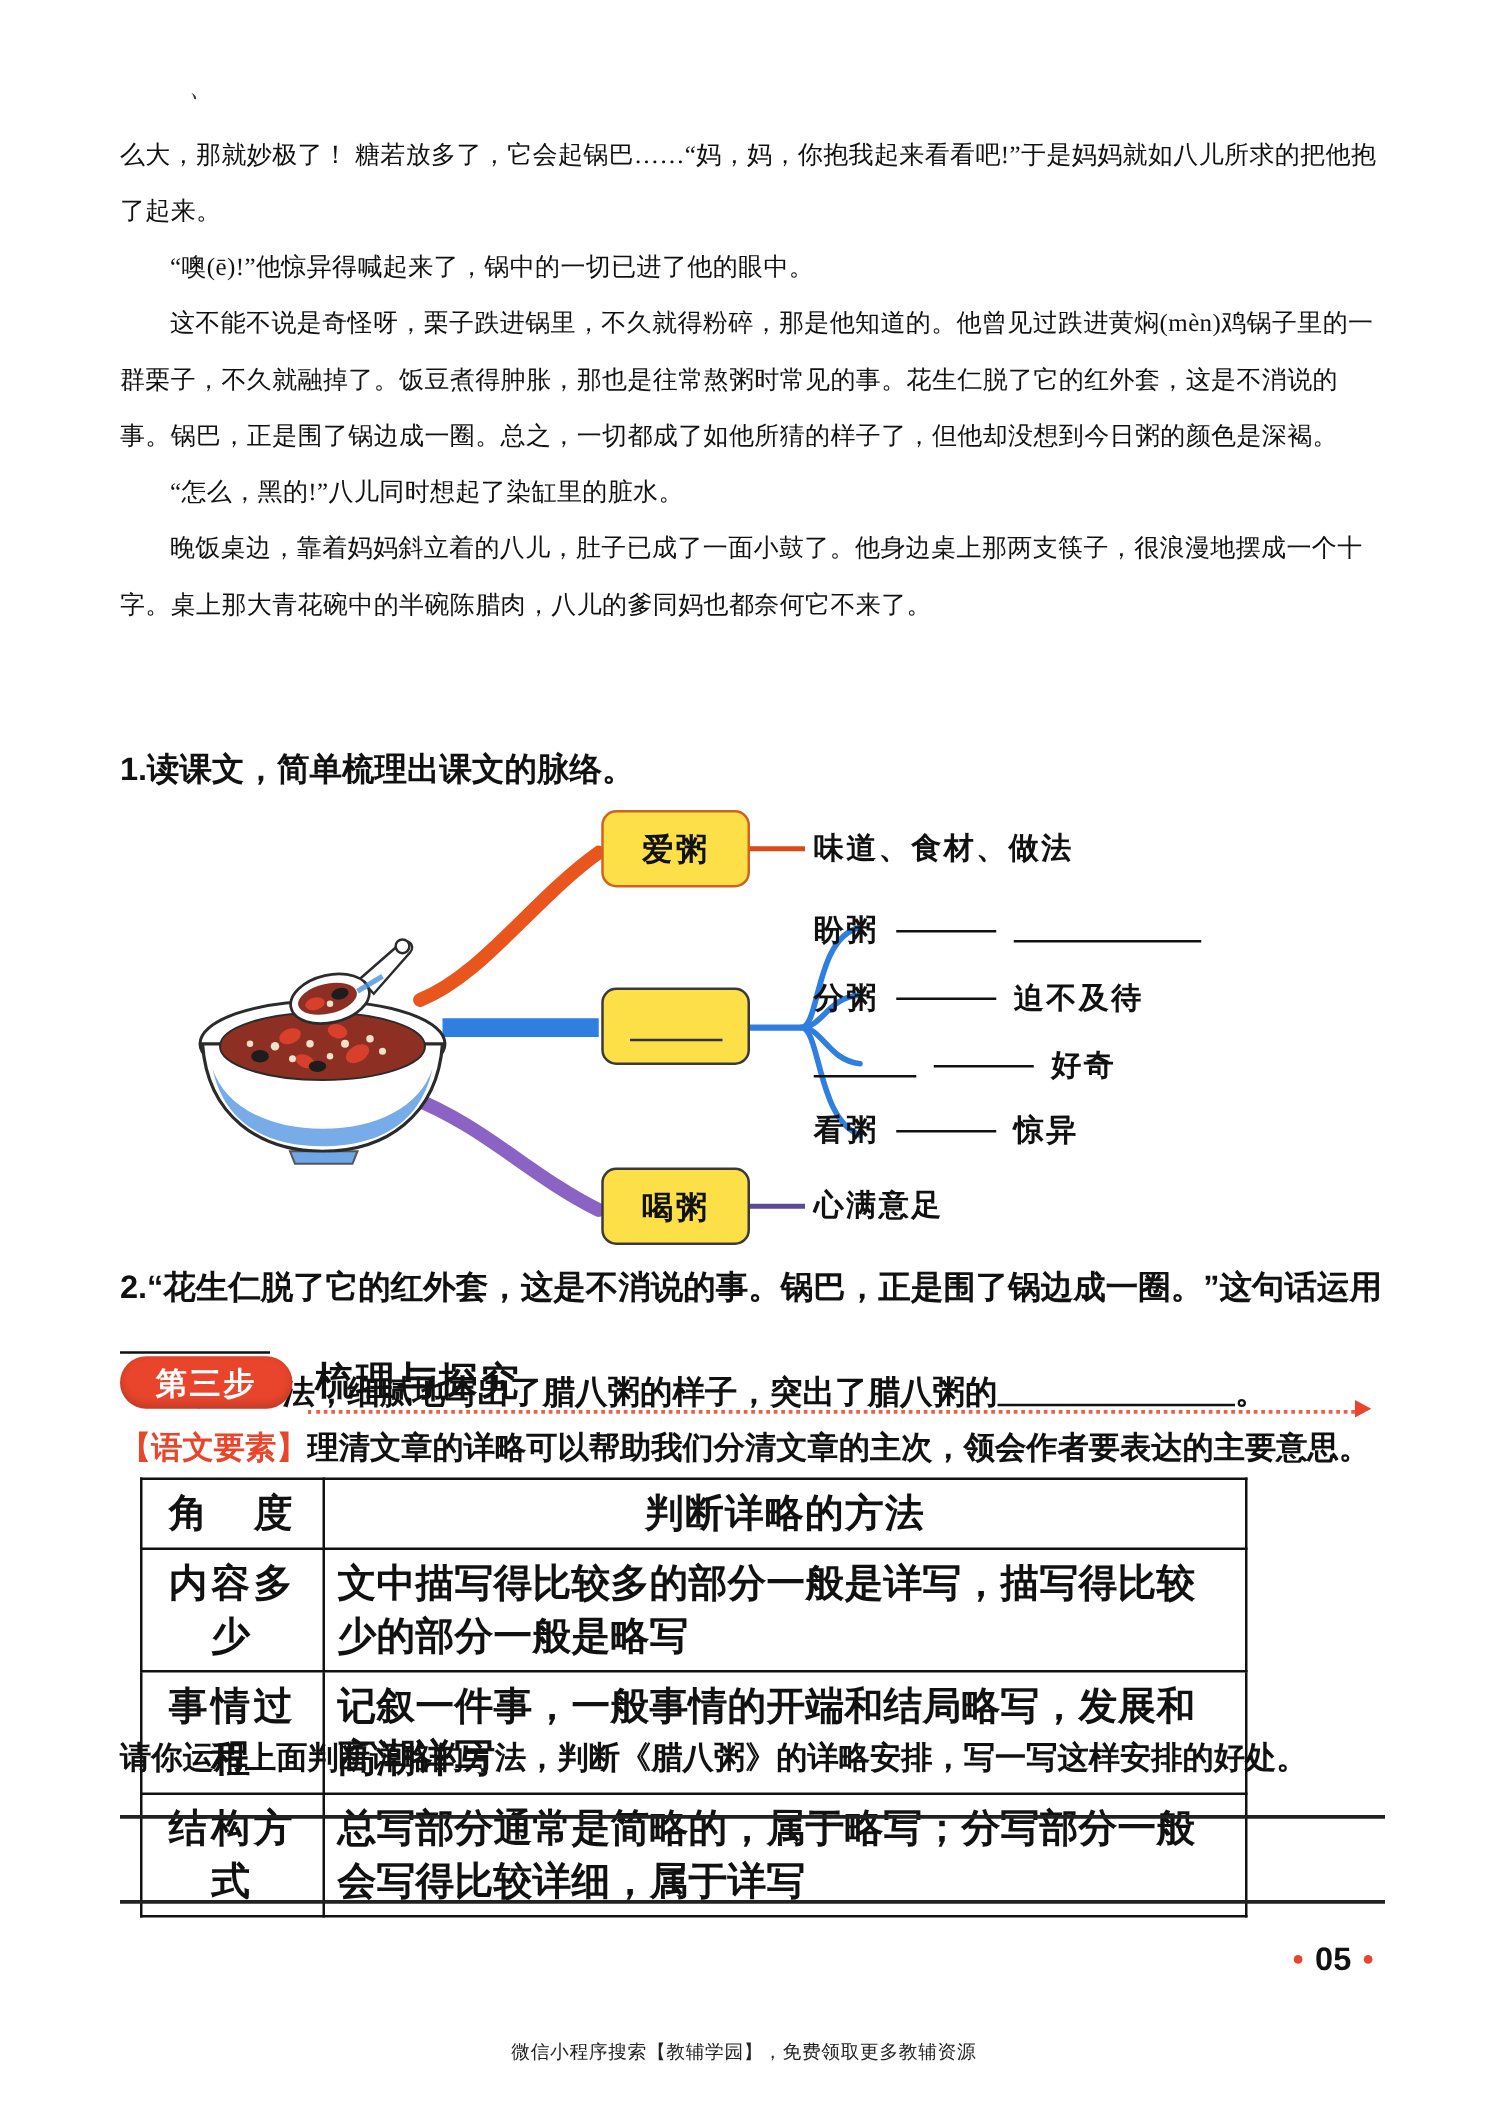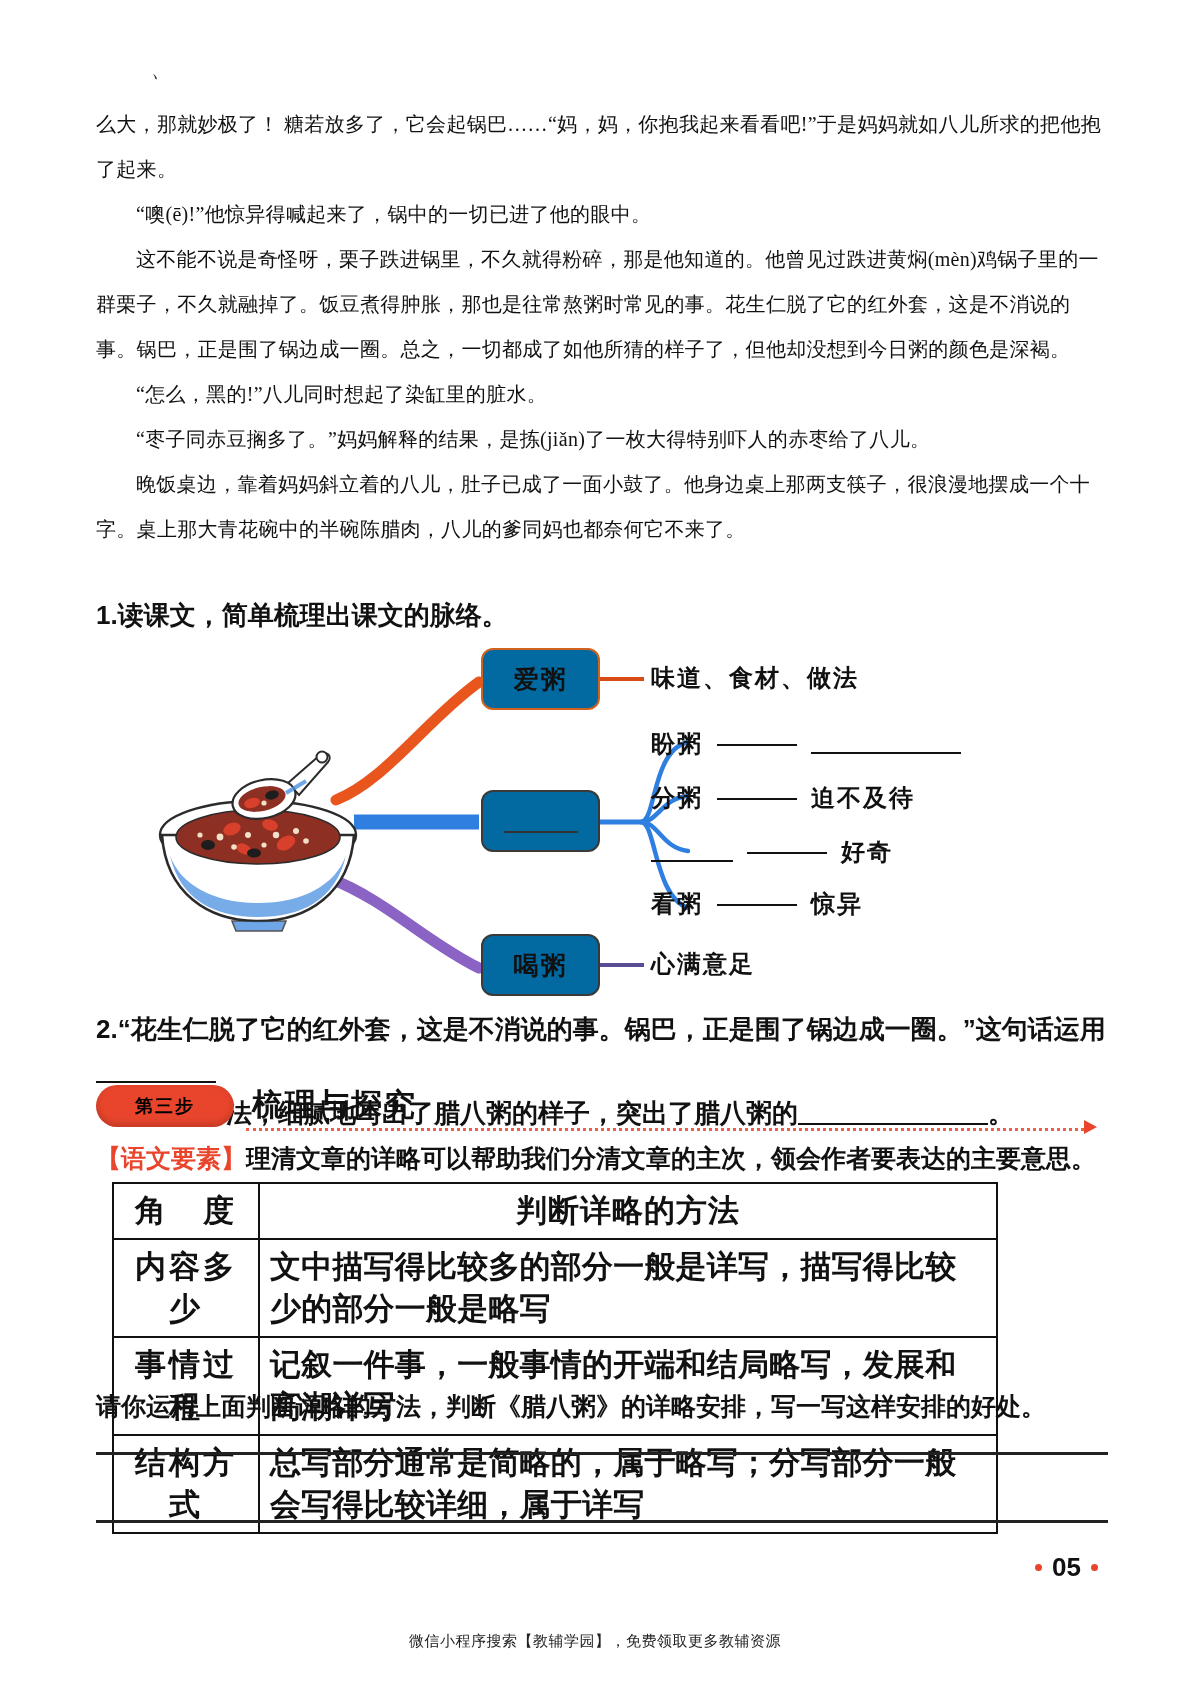--- a/index.html
+++ b/index.html
@@ -58,21 +58,21 @@
   .mindmap{
     position:absolute;
     left:96px; top:630px;
     width:1010px; height:375px;
   }
   .mm-svg{position:absolute;left:0;top:0;}
   .node{
     position:absolute;
     box-sizing:border-box;
     border-radius:12px;
-    background:#0369a1;
+    background:#fde047;
     display:flex;align-items:center;justify-content:center;
     font-family:"Liberation Serif", serif;
     font-weight:700;
     font-size:25px;
     letter-spacing:2px;
     color:#111;
   }
   #node-love{ left:385px; top:18px; width:119px; height:62px;
                border:2px solid #d2621f; }
   #node-mid { left:385px; top:160px; width:119px; height:62px;
@@ -122,23 +122,23 @@
   
   .step-band{
     position:absolute;
     left:96px; top:1082px; width:1012px; height:52px;
   }
   .step-pill{
     position:absolute;left:0;top:3px;
     width:138px;height:42px;border-radius:21px;
     background:#e8452c;
     display:flex;align-items:center;justify-content:center;
-    color:#000000;
+    color:#ffffff;
     font-family:Liberation Serif, serif;
-    font-weight:700;font-size:18px;letter-spacing:2px;
+    font-weight:700;font-size:25px;letter-spacing:2px;
     box-shadow:inset 0 -3px 7px rgba(0,0,0,.18);
   }
   .step-title{
     position:absolute;left:156px;top:2px;
     font-family:"Liberation Sans", sans-serif;
     font-weight:700;font-size:31px;letter-spacing:2px;color:#111;
   }
   .dotline{
     position:absolute;left:150px;top:46px;width:838px;
     border-top:3px dotted #e8452c;
@@ -218,21 +218,20 @@
 
 <div class="page">
 
   <span class="tick">、</span>
 
   <div class="prose">
     <p>么大，那就妙极了！ 糖若放多了，它会起锅巴……“妈，妈，你抱我起来看看吧!”于是妈妈就如八儿所求的把他抱了起来。</p>
     <p class="indent">“噢(ē)!”他惊异得喊起来了，锅中的一切已进了他的眼中。</p>
     <p class="indent">这不能不说是奇怪呀，栗子跌进锅里，不久就得粉碎，那是他知道的。他曾见过跌进黄焖(mèn)鸡锅子里的一群栗子，不久就融掉了。饭豆煮得肿胀，那也是往常熬粥时常见的事。花生仁脱了它的红外套，这是不消说的事。锅巴，正是围了锅边成一圈。总之，一切都成了如他所猜的样子了，但他却没想到今日粥的颜色是深褐。</p>
     <p class="indent">“怎么，黑的!”八儿同时想起了染缸里的脏水。</p>
-    <p class="indent">“枣子同赤豆搁多了。”妈妈解释的结果，是拣(jiǎn)了一枚大得特别吓人的赤枣给了八儿。</p>
     <p class="indent">晚饭桌边，靠着妈妈斜立着的八儿，肚子已成了一面小鼓了。他身边桌上那两支筷子，很浪漫地摆成一个十字。桌上那大青花碗中的半碗陈腊肉，八儿的爹同妈也都奈何它不来了。</p>
   </div>
 
   <div class="q" id="q1">
     <span>1.</span><span>读课文，简单梳理出课文的脉络。</span>
   </div>
 
   <div class="mindmap">
 
     <svg class="mm-svg" width="1010" height="375">

